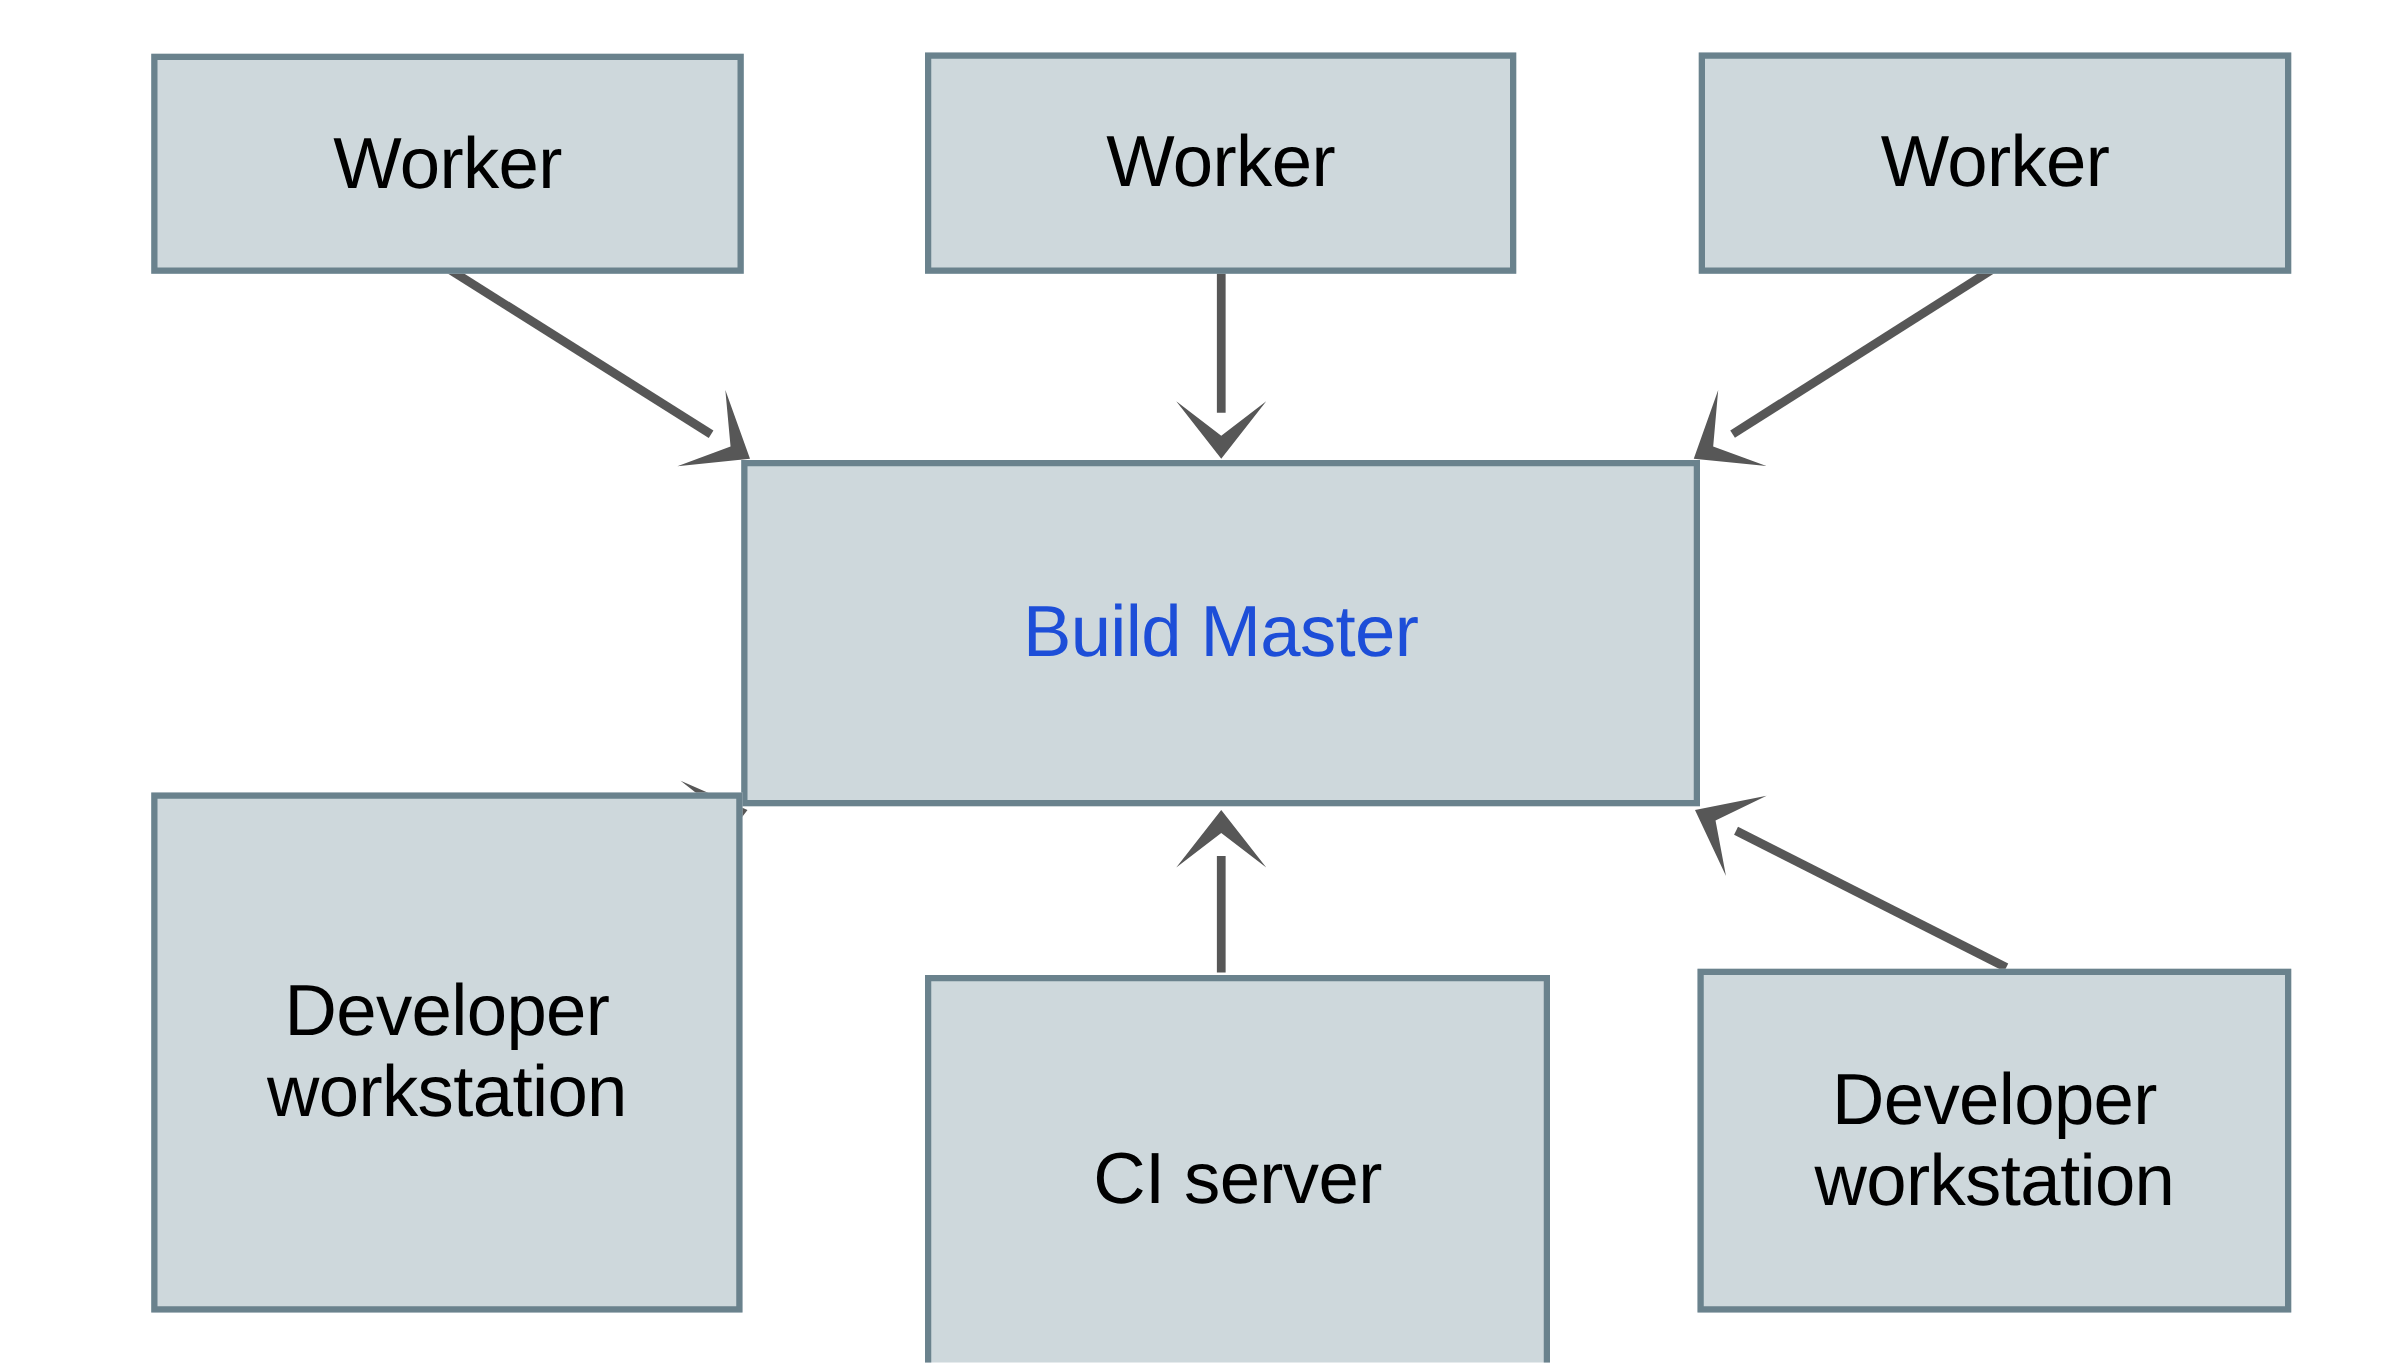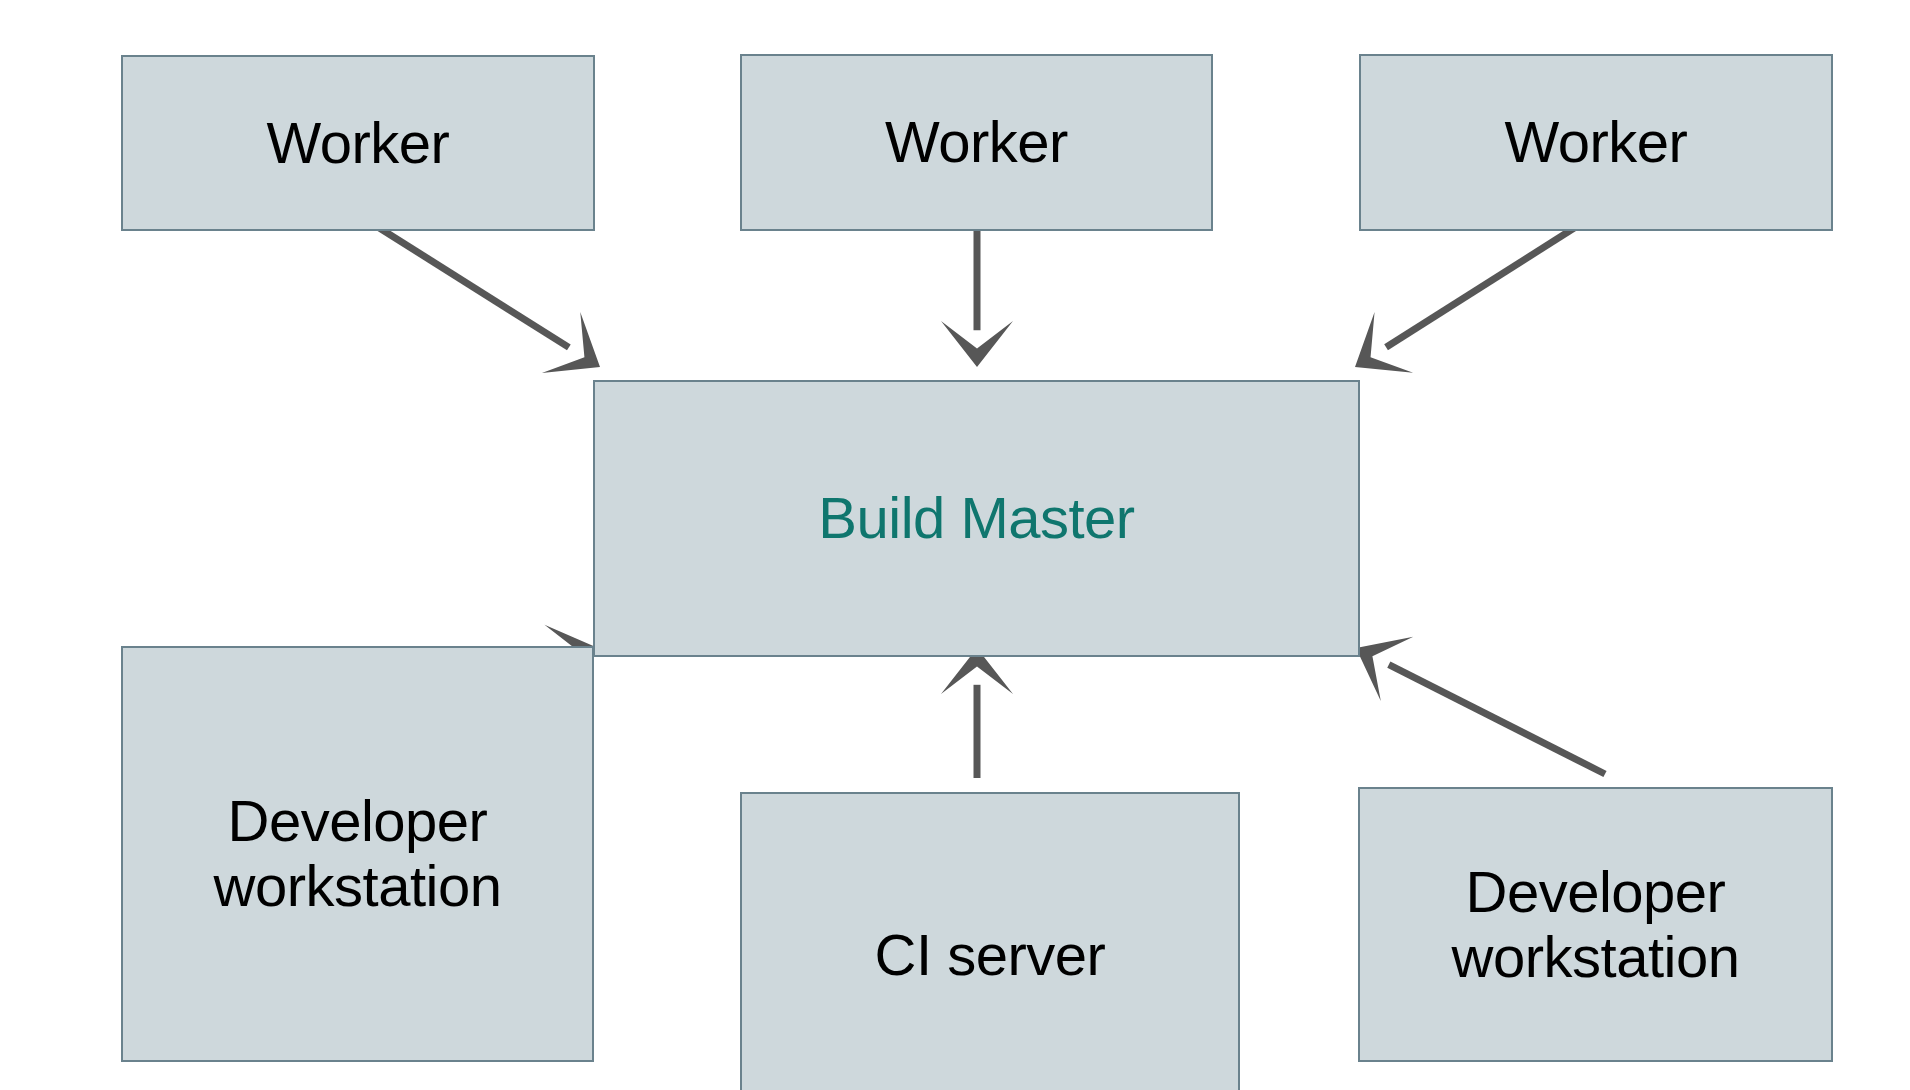--- a/index.html
+++ b/index.html
@@ -1,32 +1,31 @@
 <!DOCTYPE html>
 <html><head>
 <meta charset="utf-8">
 <style>
   html,body{margin:0;padding:0;background:#ffffff;}
   body{width:1910px;height:1090px;font-family:"Liberation Sans",sans-serif;overflow:hidden;}
   #canvas{position:relative;width:1910px;height:1090px;background:#fff;}
   .node{
     position:absolute;
     background:#ced8dc;
-    border:2px solid #737373;
+    border:5px solid #737373;
     box-sizing:border-box;
     display:flex;
     align-items:center;
     justify-content:center;
     text-align:center;
     color:#000;
     font-family:"Liberation Sans",sans-serif;
     font-weight:400;
     line-height:1.12;
     letter-spacing:-0.5px;
-    margin-top:12px;
   }
   .node .label{display:block;white-space:pre-line;padding:0 6px;}
   #edges{position:absolute;left:0;top:0;width:1910px;height:1090px;pointer-events:none;}
 </style>
 </head>
 <body>
 
 <div id="canvas" style="background: rgb(255, 255, 255);">
   <svg id="edges" viewBox="0 0 1910 1090" xmlns="http://www.w3.org/2000/svg">
       <g>
@@ -56,21 +55,21 @@
     </svg>
 <div class="node" style="left: 121px; top: 43px; width: 474px; height: 176px; background: rgb(206, 216, 220); border-color: rgb(106, 130, 141); color: rgb(0, 0, 0); font-size: 58px;">
       <span class="label">Worker</span>
     </div>
     <div class="node" style="left: 740px; top: 42px; width: 473px; height: 177px; background: rgb(206, 216, 220); border-color: rgb(106, 130, 141); color: rgb(0, 0, 0); font-size: 58px;">
       <span class="label">Worker</span>
     </div>
     <div class="node" style="left: 1359px; top: 42px; width: 474px; height: 177px; background: rgb(206, 216, 220); border-color: rgb(106, 130, 141); color: rgb(0, 0, 0); font-size: 58px;">
       <span class="label">Worker</span>
     </div>
-    <div class="node" style="left: 593px; top: 368px; width: 767px; height: 277px; background: rgb(206, 216, 220); border-color: rgb(106, 130, 141); color: #0f766e; font-size: 58px;">
+    <div class="node" style="left: 593px; top: 368px; width: 767px; height: 277px; background: rgb(206, 216, 220); border-color: rgb(106, 130, 141); color: #1d4ed8; font-size: 58px;">
       <span class="label">Build Master</span>
     </div>
     <div class="node" style="left: 121px; top: 634px; width: 473px; height: 416px; background: rgb(206, 216, 220); border-color: rgb(106, 130, 141); color: rgb(0, 0, 0); font-size: 58px;">
       <span class="label">Developer
 workstation</span>
     </div>
     <div class="node" style="left: 740px; top: 780px; width: 500px; height: 326px; background: rgb(206, 216, 220); border-color: rgb(106, 130, 141); color: rgb(0, 0, 0); font-size: 58px;">
       <span class="label">CI server</span>
     </div>
     <div class="node" style="left: 1358px; top: 775px; width: 475px; height: 275px; background: rgb(206, 216, 220); border-color: rgb(106, 130, 141); color: rgb(0, 0, 0); font-size: 58px;">

